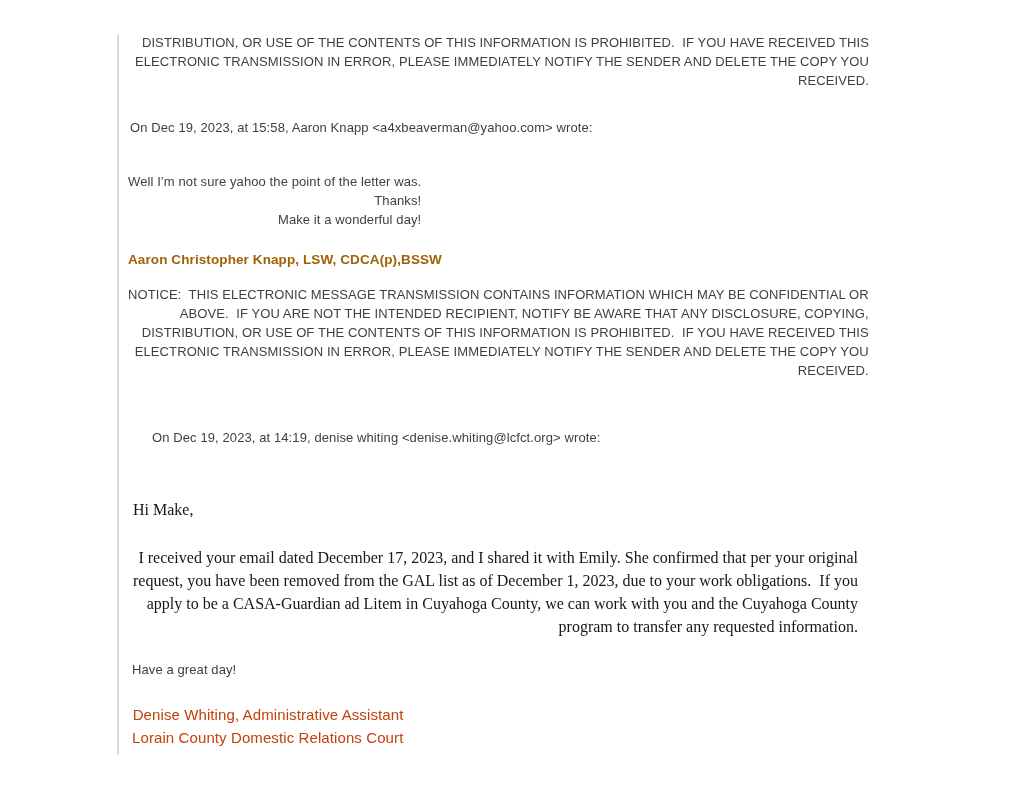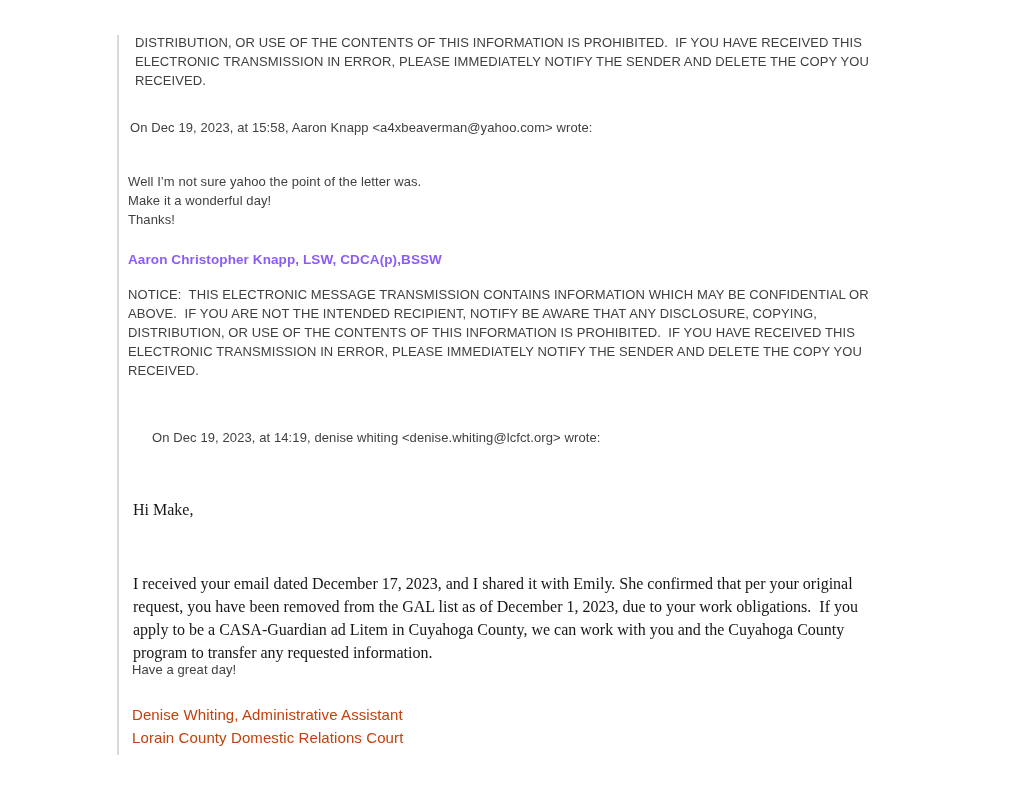--- a/index.html
+++ b/index.html
@@ -6,20 +6,21 @@
     margin: 0;
     padding: 0;
     background: #ffffff;
   }
   .page {
     position: relative;
     width: 1024px;
     height: 791px;
     background: #ffffff;
     overflow: hidden;
+    text-align: right;
   }
   .quote-bar {
     position: absolute;
     left: 117px;
     top: 35px;
     width: 2px;
     height: 720px;
     background: #d9d9d9;
   }
   .block {
@@ -33,21 +34,21 @@
     font-size: 13px;
     line-height: 19px;
     color: #3f3f3f;
     letter-spacing: 0.1px;
   }
   .sans-bold {
     font-family: "Liberation Sans", "DejaVu Sans", sans-serif;
     font-size: 13.5px;
     line-height: 19px;
     font-weight: bold;
-    color: #8b5cf6;
+    color: #a16207;
     letter-spacing: 0.1px;
   }
   .serif {
     font-family: "Liberation Serif", "DejaVu Serif", serif;
     font-size: 16px;
     line-height: 23px;
     color: #161616;
   }
   .purple-sig {
     font-family: "Liberation Sans", "DejaVu Sans", sans-serif;
@@ -57,21 +58,21 @@
     letter-spacing: 0.1px;
   }
   
   .pos-disclaimer-top   { left: 135px; top: 33px;  }
   .pos-quote-header-1   { left: 130px; top: 118px; }
   .pos-message-1        { left: 128px; top: 172px; }
   .pos-signature-1      { left: 128px; top: 250px; }
   .pos-notice           { left: 128px; top: 285px; }
   .pos-quote-header-2   { left: 132px; top: 428px; margin-left: 20px; }
   .pos-greeting         { left: 133px; top: 498px; }
-  .pos-message-2        { left: 133px; top: 546px; margin-top: 26px; }
+  .pos-message-2        { left: 133px; top: 546px; }
   .pos-closing          { left: 132px; top: 660px; }
   .pos-signature-2      { left: 132px; top: 703px; }
 </style>
 </head>
 <body>
 
 <div class="page">
 
   <div class="quote-bar"></div>
 
@@ -80,22 +81,22 @@
     <div class="line">ELECTRONIC TRANSMISSION IN ERROR, PLEASE IMMEDIATELY NOTIFY THE SENDER AND DELETE THE COPY YOU</div>
     <div class="line">RECEIVED.</div>
   </div>
 
   <div class="block sans pos-quote-header-1">
     <div class="line">On Dec 19, 2023, at 15:58, Aaron Knapp &lt;a4xbeaverman@yahoo.com&gt; wrote:</div>
   </div>
 
   <div class="block sans pos-message-1">
     <div class="line">Well I’m not sure yahoo the point of the letter was.</div>
+    <div class="line">Thanks!</div>
     <div class="line">Make it a wonderful day!</div>
-    <div class="line">Thanks!</div>
   </div>
 
   <div class="block sans-bold pos-signature-1">
     <div class="line">Aaron Christopher Knapp, LSW, CDCA(p),BSSW</div>
   </div>
 
   <div class="block sans pos-notice">
     <div class="line">NOTICE:  THIS ELECTRONIC MESSAGE TRANSMISSION CONTAINS INFORMATION WHICH MAY BE CONFIDENTIAL OR</div>
     <div class="line">ABOVE.  IF YOU ARE NOT THE INTENDED RECIPIENT, NOTIFY BE AWARE THAT ANY DISCLOSURE, COPYING,</div>
     <div class="line">DISTRIBUTION, OR USE OF THE CONTENTS OF THIS INFORMATION IS PROHIBITED.  IF YOU HAVE RECEIVED THIS</div>

